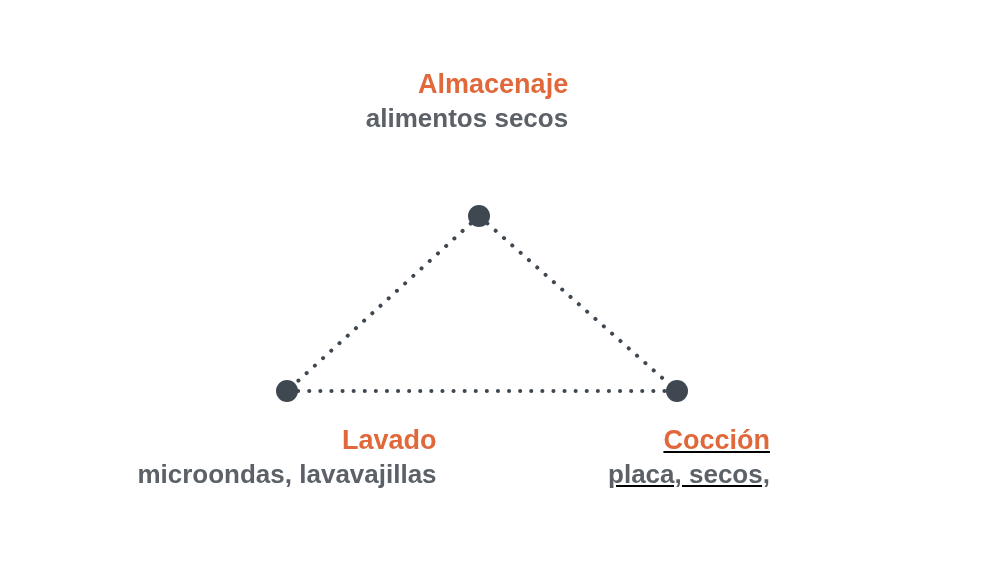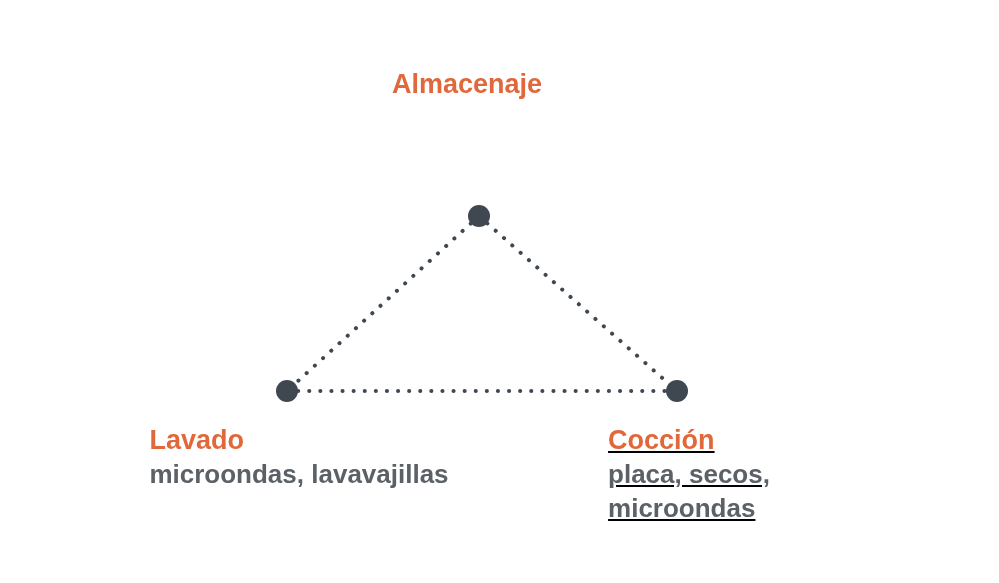--- a/index.html
+++ b/index.html
@@ -1,41 +1,41 @@
 <!DOCTYPE html>
 <html><head>
 <meta charset="utf-8">
 <style>
   html, body { margin:0; padding:0; background:#ffffff; }
   body { width:999px; height:583px; position:relative; overflow:hidden; font-family:"Liberation Sans", sans-serif; }
-  .lbl { position:absolute; text-align:left; transform:translateX(-50%); white-space:nowrap; }
+  .lbl { position:absolute; text-align:right; transform:translateX(-50%); white-space:nowrap; }
   .title { color:#e0683a; font-weight:bold; font-size:27px; line-height:34px; }
   .desc { color:#5b6167; font-weight:bold; font-size:26px; line-height:34px; }
   svg { position:absolute; left:0; top:0; }
 </style>
 </head>
 <body>
 
 <svg width="999" height="583">
   <g stroke="#3f4850" stroke-width="4" stroke-linecap="round" stroke-dasharray="0.1 11" fill="none">
     <line x1="479" y1="216" x2="287" y2="391"></line>
     <line x1="479" y1="216" x2="677" y2="391"></line>
     <line x1="287" y1="391" x2="677" y2="391"></line>
   </g>
   <circle cx="479" cy="216" r="11" fill="#3f4850"></circle>
   <circle cx="287" cy="391" r="11" fill="#3f4850"></circle>
   <circle cx="677" cy="391" r="11" fill="#3f4850"></circle>
 </svg>
 
 <div class="lbl" style="left:467px; top:67px;">
   <div class="title">Almacenaje</div>
+  <div class="desc">alimentos secos</div>
 </div>
 
-<div class="lbl" style="left:287px; top:423px;margin-left:12px;">
+<div class="lbl" style="left:287px; top:423px;">
   <div class="title">Lavado</div>
   <div class="desc">microondas, lavavajillas</div>
 </div>
 
 <div class="lbl" style="left:689px; top:423px;text-decoration:underline;">
   <div class="title">Cocción</div>
   <div class="desc">placa, secos,</div>
-  <div class="desc">microondas</div>
 </div>
 
 </body></html>

